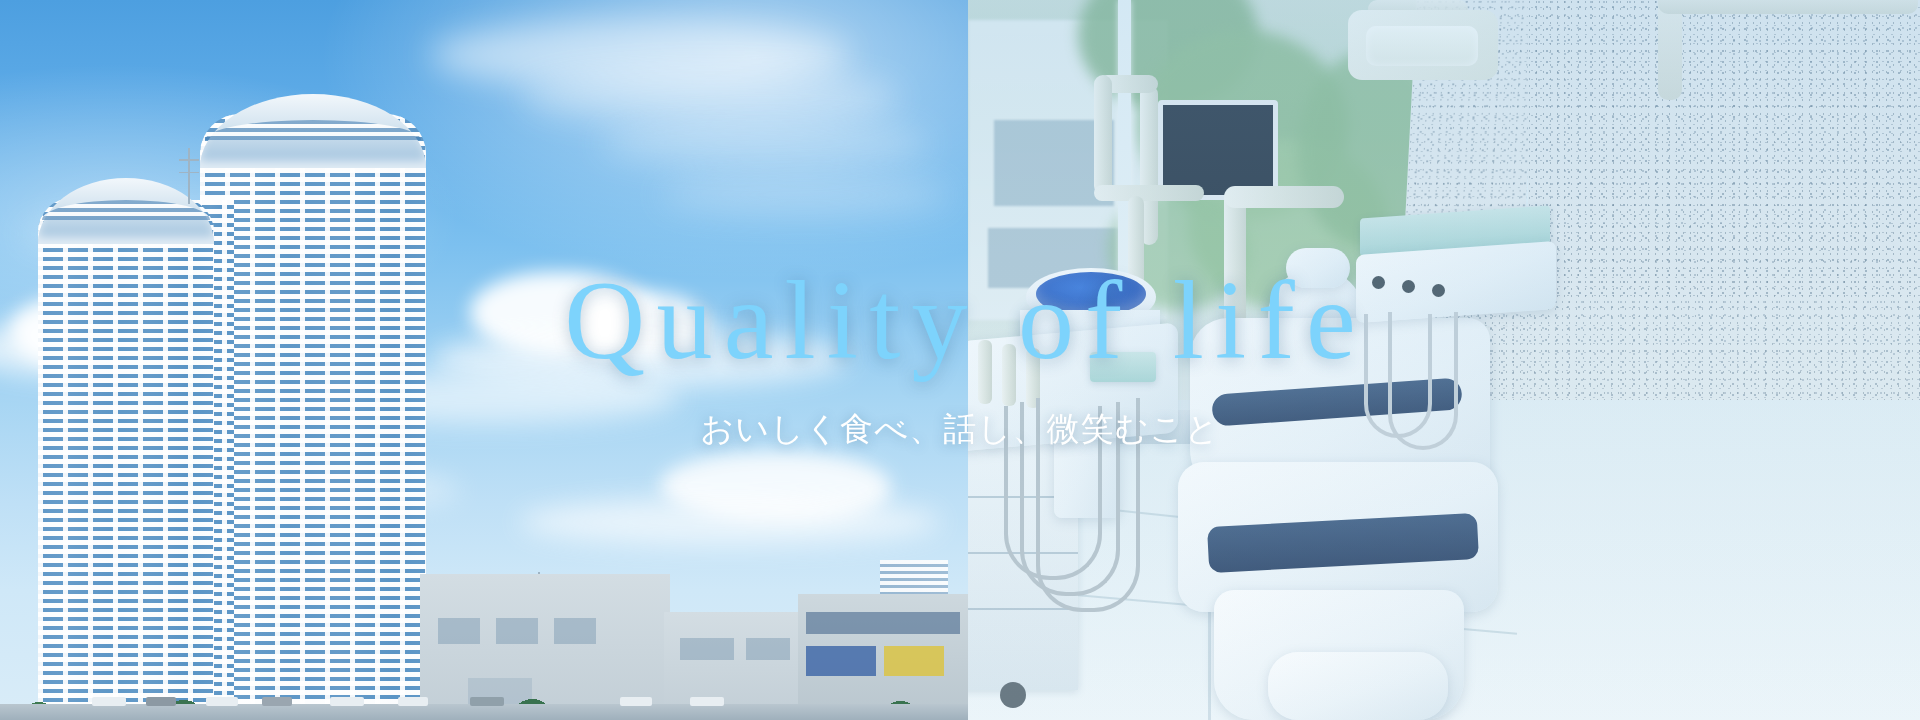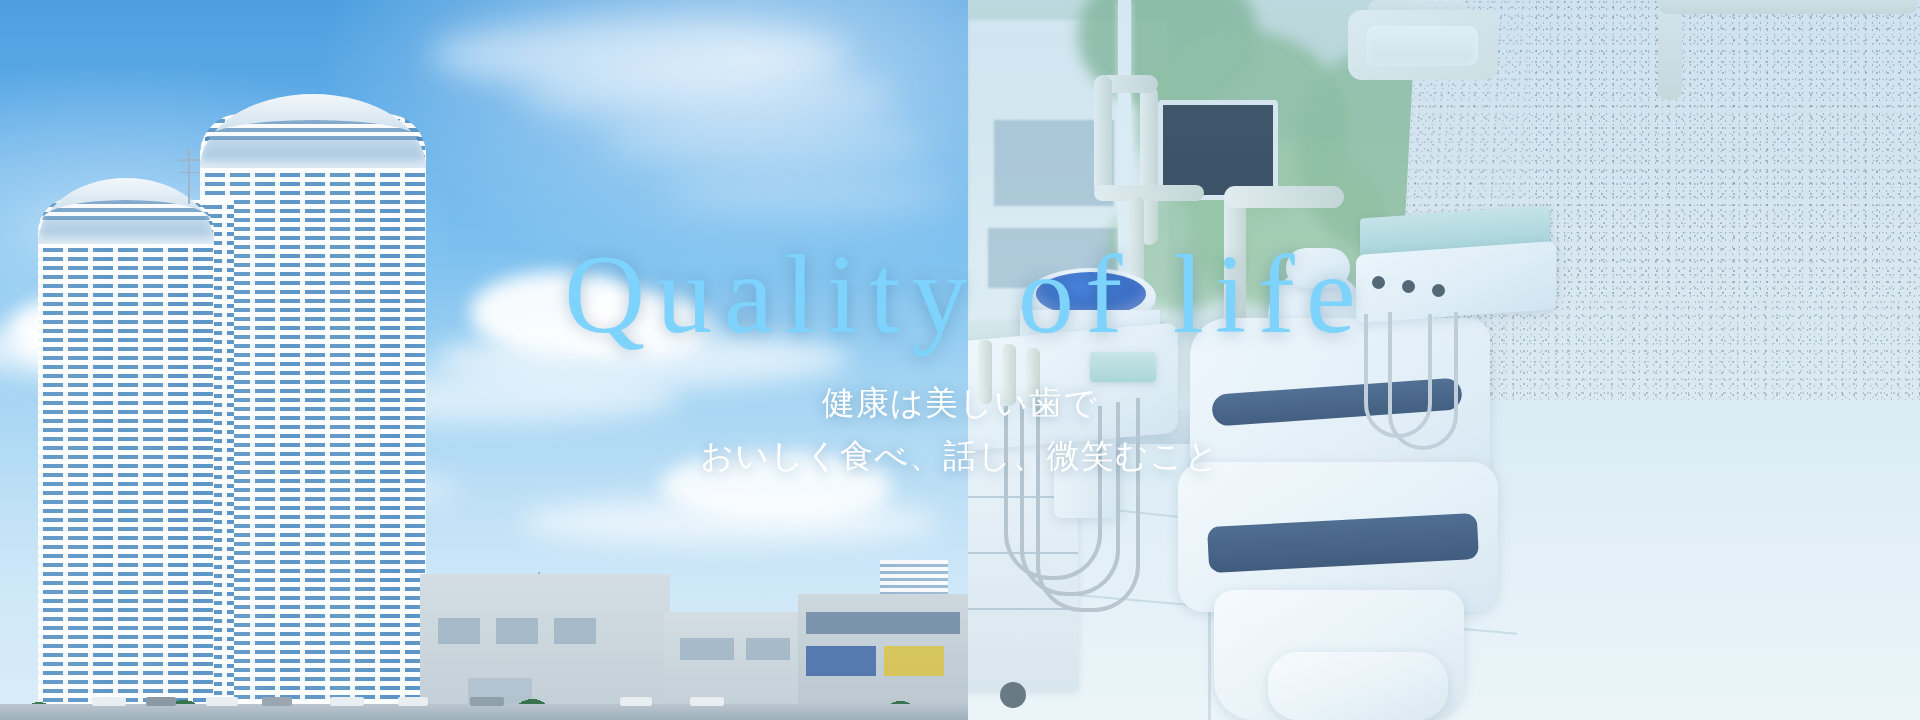--- a/index.html
+++ b/index.html
@@ -297,18 +297,17 @@
     <div class="caster" style="left:464px;top:284px;width:13px;height:13px;background:#3d4b55;"></div>
     <div class="hose" style="left:396px;top:314px;width:60px;height:120px;border-color:#c3cdd4;"></div>
     <div class="hose" style="left:420px;top:312px;width:62px;height:134px;border-color:#c3cdd4;"></div>
 
     <div class="bluetint"></div>
   </div>
 
   <div class="overlay">
     <h1 class="headline">Quality of life</h1>
     <div class="sub">
-      <div>健康は美しい歯で</div>
       <div>おいしく食べ、話し、微笑むこと</div>
     </div>
   </div>
 
 </div>
 
 </body></html>

